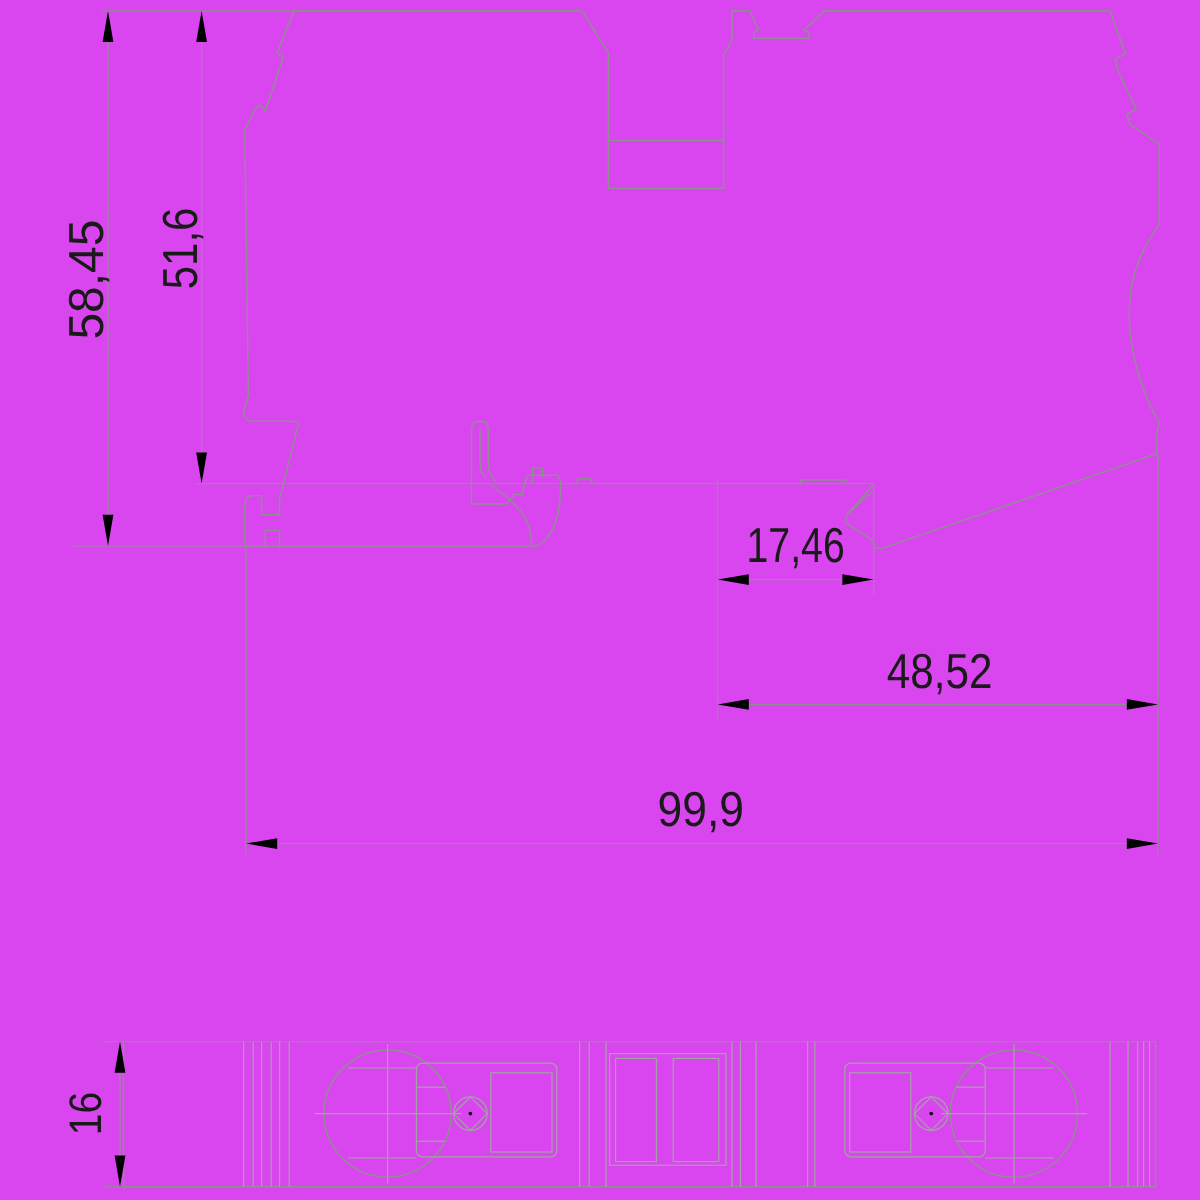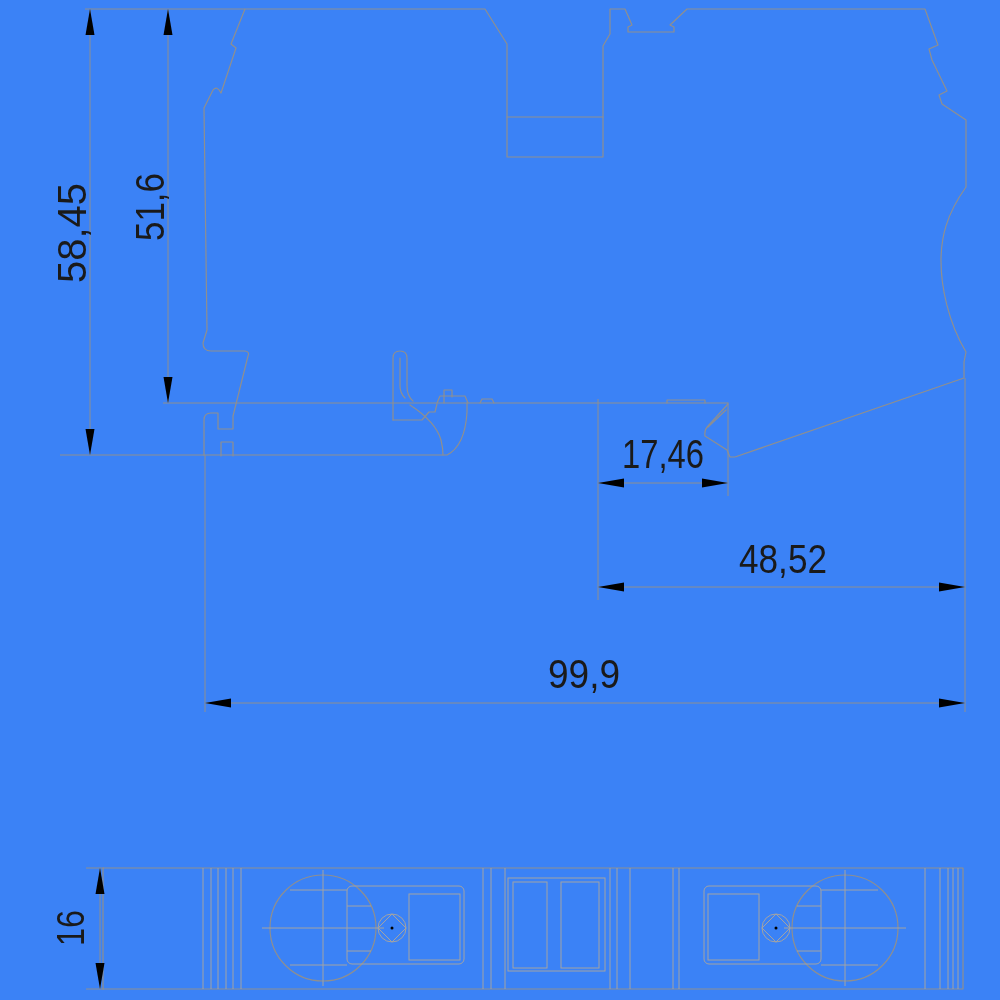--- a/index.html
+++ b/index.html
@@ -1,16 +1,16 @@
 <!DOCTYPE html>
 <html><head>
 <meta charset="utf-8">
 <style>
   html,body{margin:0;padding:0;background:#fff;}
-  .stage{position:relative;width:1000px;height:1000px;background:#3b82f6;overflow:hidden;text-decoration:underline;}
+  .stage{position:relative;width:1000px;height:1000px;background:#d946ef;overflow:hidden;text-decoration:underline;}
   svg{display:block;}
   text{font-family:"Liberation Sans","DejaVu Sans",sans-serif;fill:#1a1a1a;}
   .outline{fill:none;stroke:#8f8f8f;stroke-width:1.2;stroke-linejoin:round;stroke-linecap:round;}
   .thin{fill:none;stroke:#a3a3a3;stroke-width:1;}
   .dim{fill:none;stroke:#8f8f8f;stroke-width:1;}
   .arr{fill:#000;stroke:none;}
   .dimtext{font-size:41px;}
   .dimtext-sm{font-size:38px;}
 </style>
 </head>

